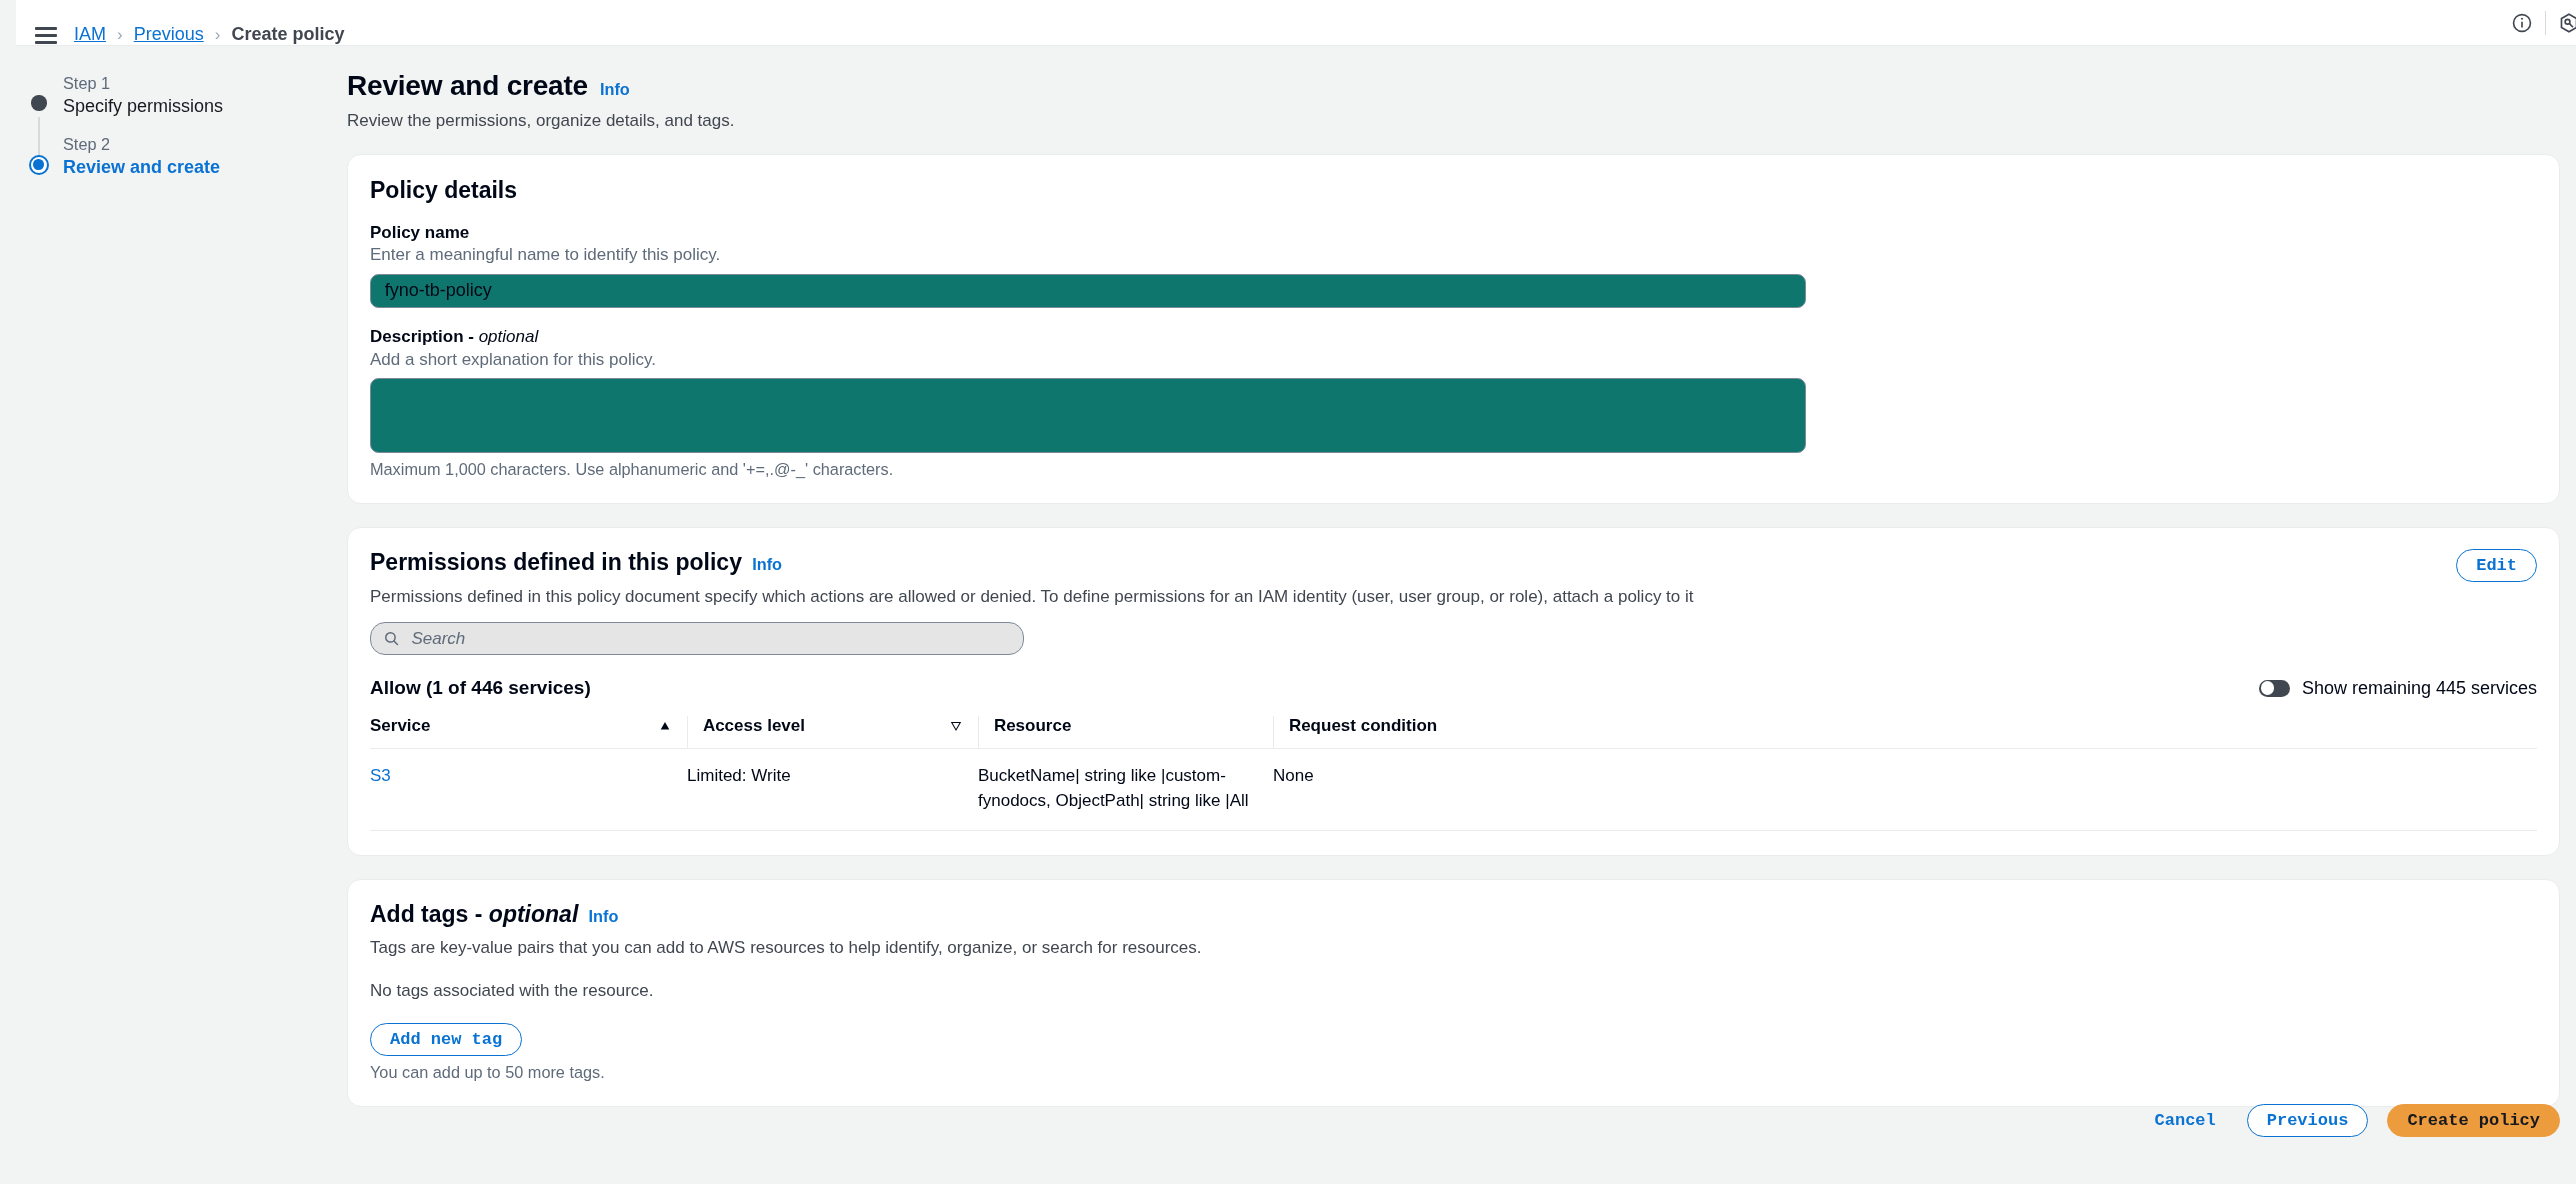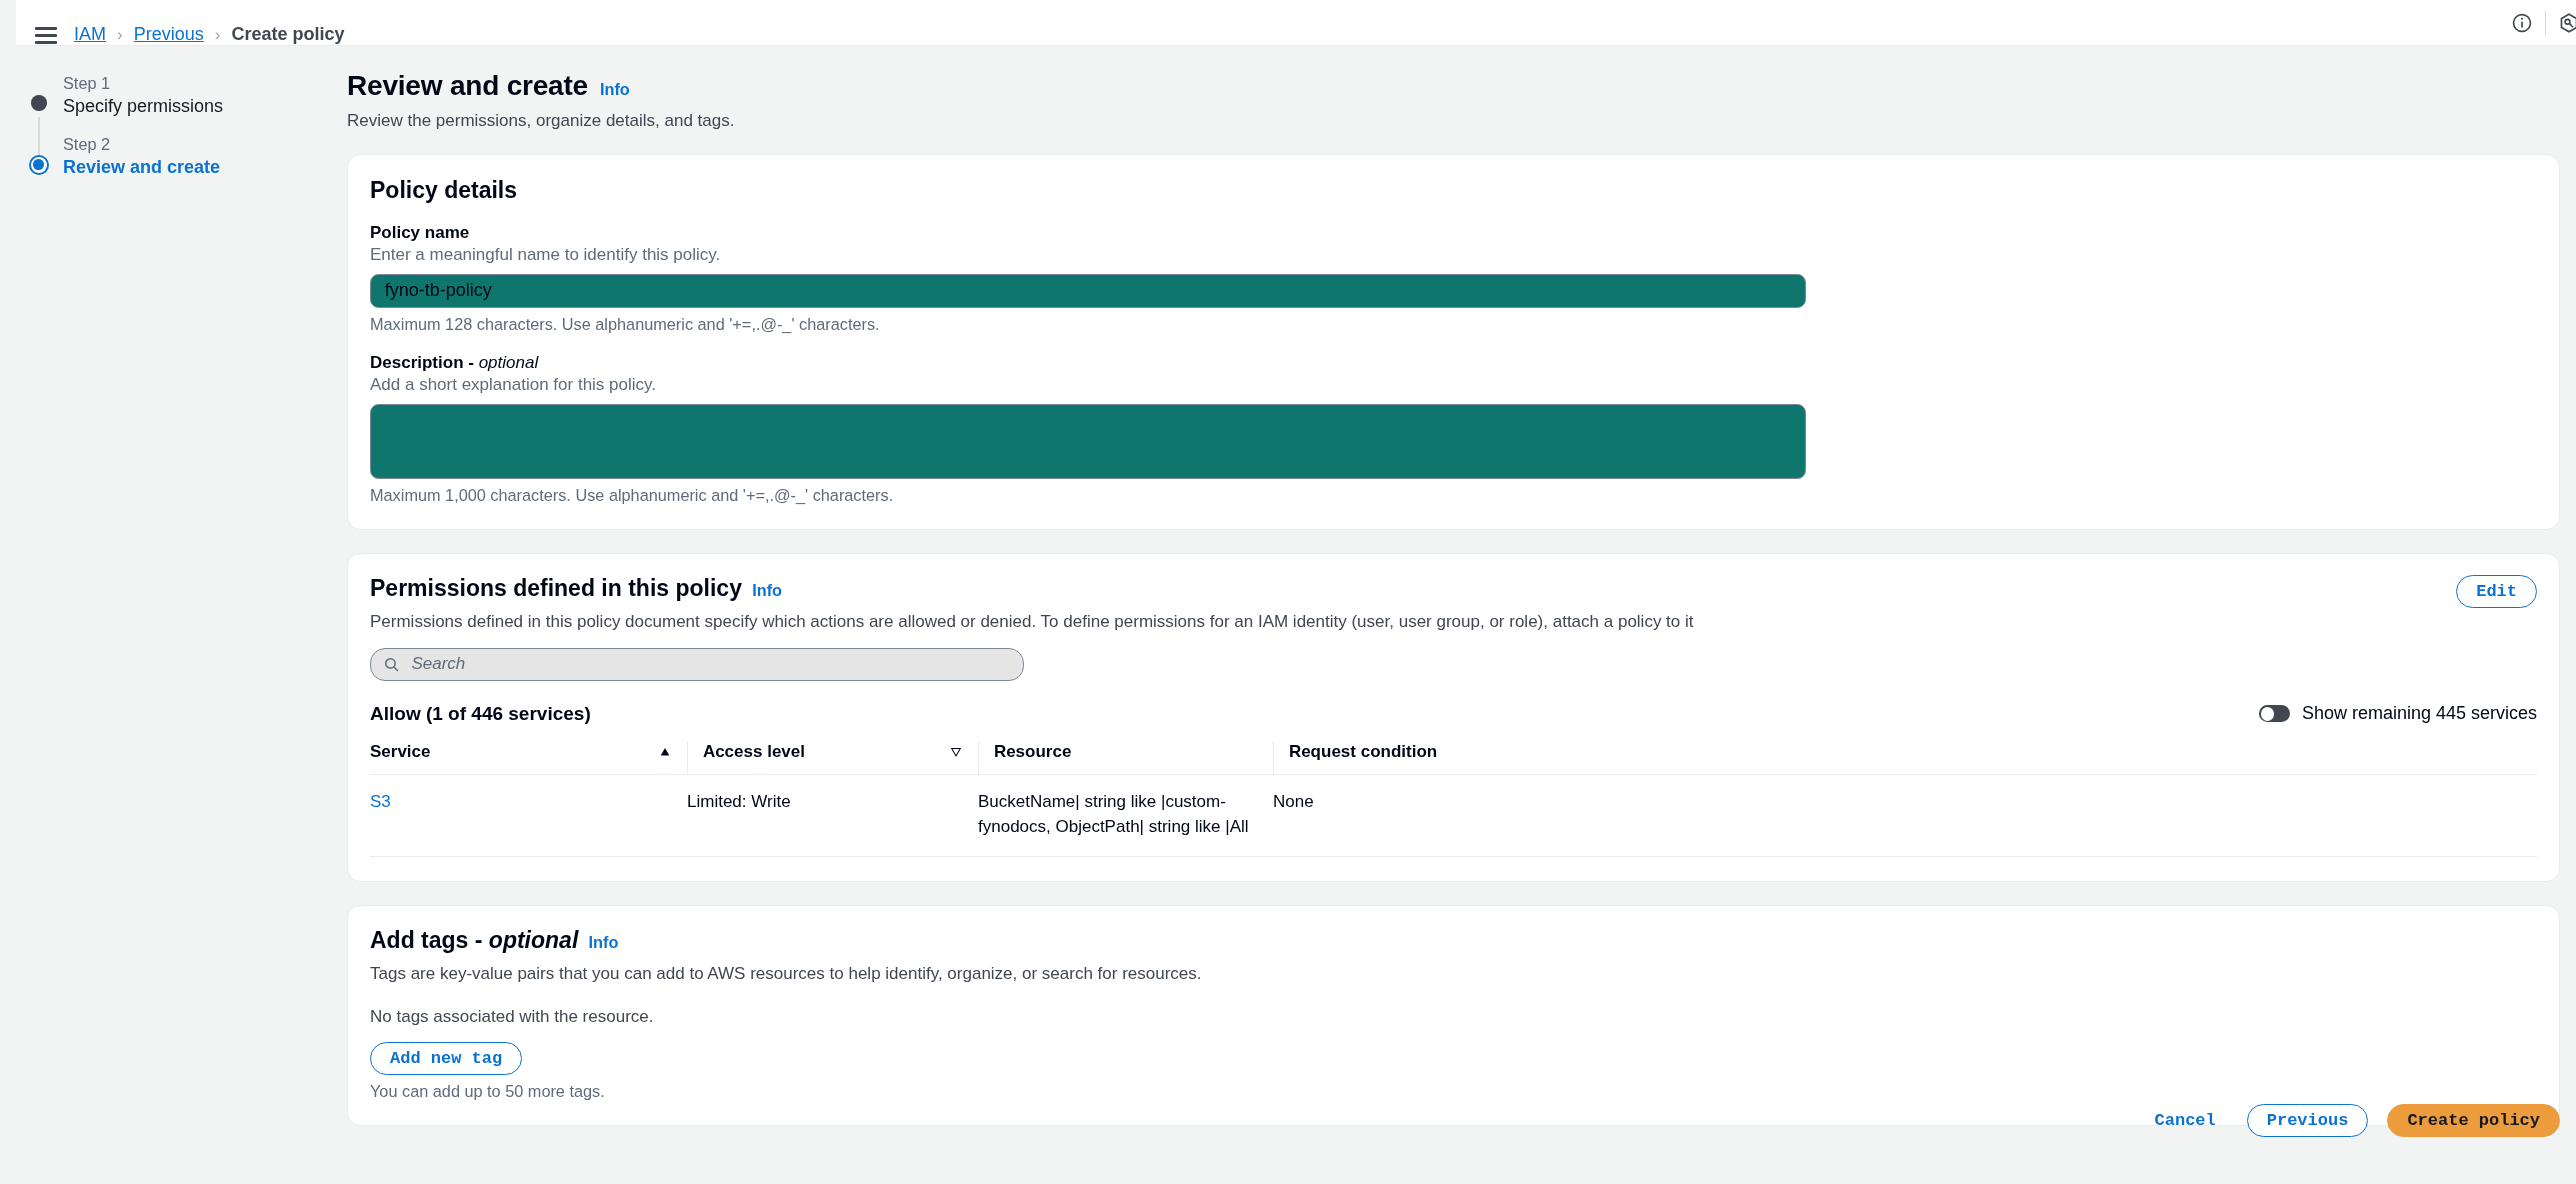--- a/index.html
+++ b/index.html
@@ -251,21 +251,20 @@
   </div>
   <div class="page-sub">Review the permissions, organize details, and tags.</div>
 
   <div class="card">
     <div class="card-title">Policy details</div>
 
     <div class="field">
       <div class="field-label">Policy name</div>
       <div class="field-hint">Enter a meaningful name to identify this policy.</div>
       <input class="text-input" type="text" value="fyno-tb-policy" style="">
-      <div class="field-foot">Maximum 128 characters. Use alphanumeric and '+=,.@-_' characters.</div>
     </div>
 
     <div class="field">
       <div class="field-label">
         <span>Description - </span><span class="opt">optional</span>
       </div>
       <div class="field-hint">Add a short explanation for this policy.</div>
       <textarea class="text-input" placeholder="" style=""></textarea>
       <div class="field-foot">Maximum 1,000 characters. Use alphanumeric and '+=,.@-_' characters.</div>
     </div>
@@ -359,21 +358,21 @@
 
   <div class="card">
     <div class="card-title-row">
       <div class="card-title">
         <span>Add tags - </span><span style="font-style:italic">optional</span>
       </div>
       <a class="info-link">Info</a>
     </div>
     <div class="card-desc">Tags are key-value pairs that you can add to AWS resources to help identify, organize, or search for resources.</div>
     <div class="tags-note">No tags associated with the resource.</div>
-    <button class="btn btn-normal" style="margin-top:15px">Add new tag</button>
+    <button class="btn btn-normal" style="margin-top:22px">Add new tag</button>
     <div class="field-foot">You can add up to 50 more tags.</div>
   </div>
 </div>
 
 <div class="actions">
   <button class="btn btn-link">Cancel</button>
   <button class="btn btn-normal">Previous</button>
   <button class="btn btn-primary">Create policy</button>
 </div>
 

